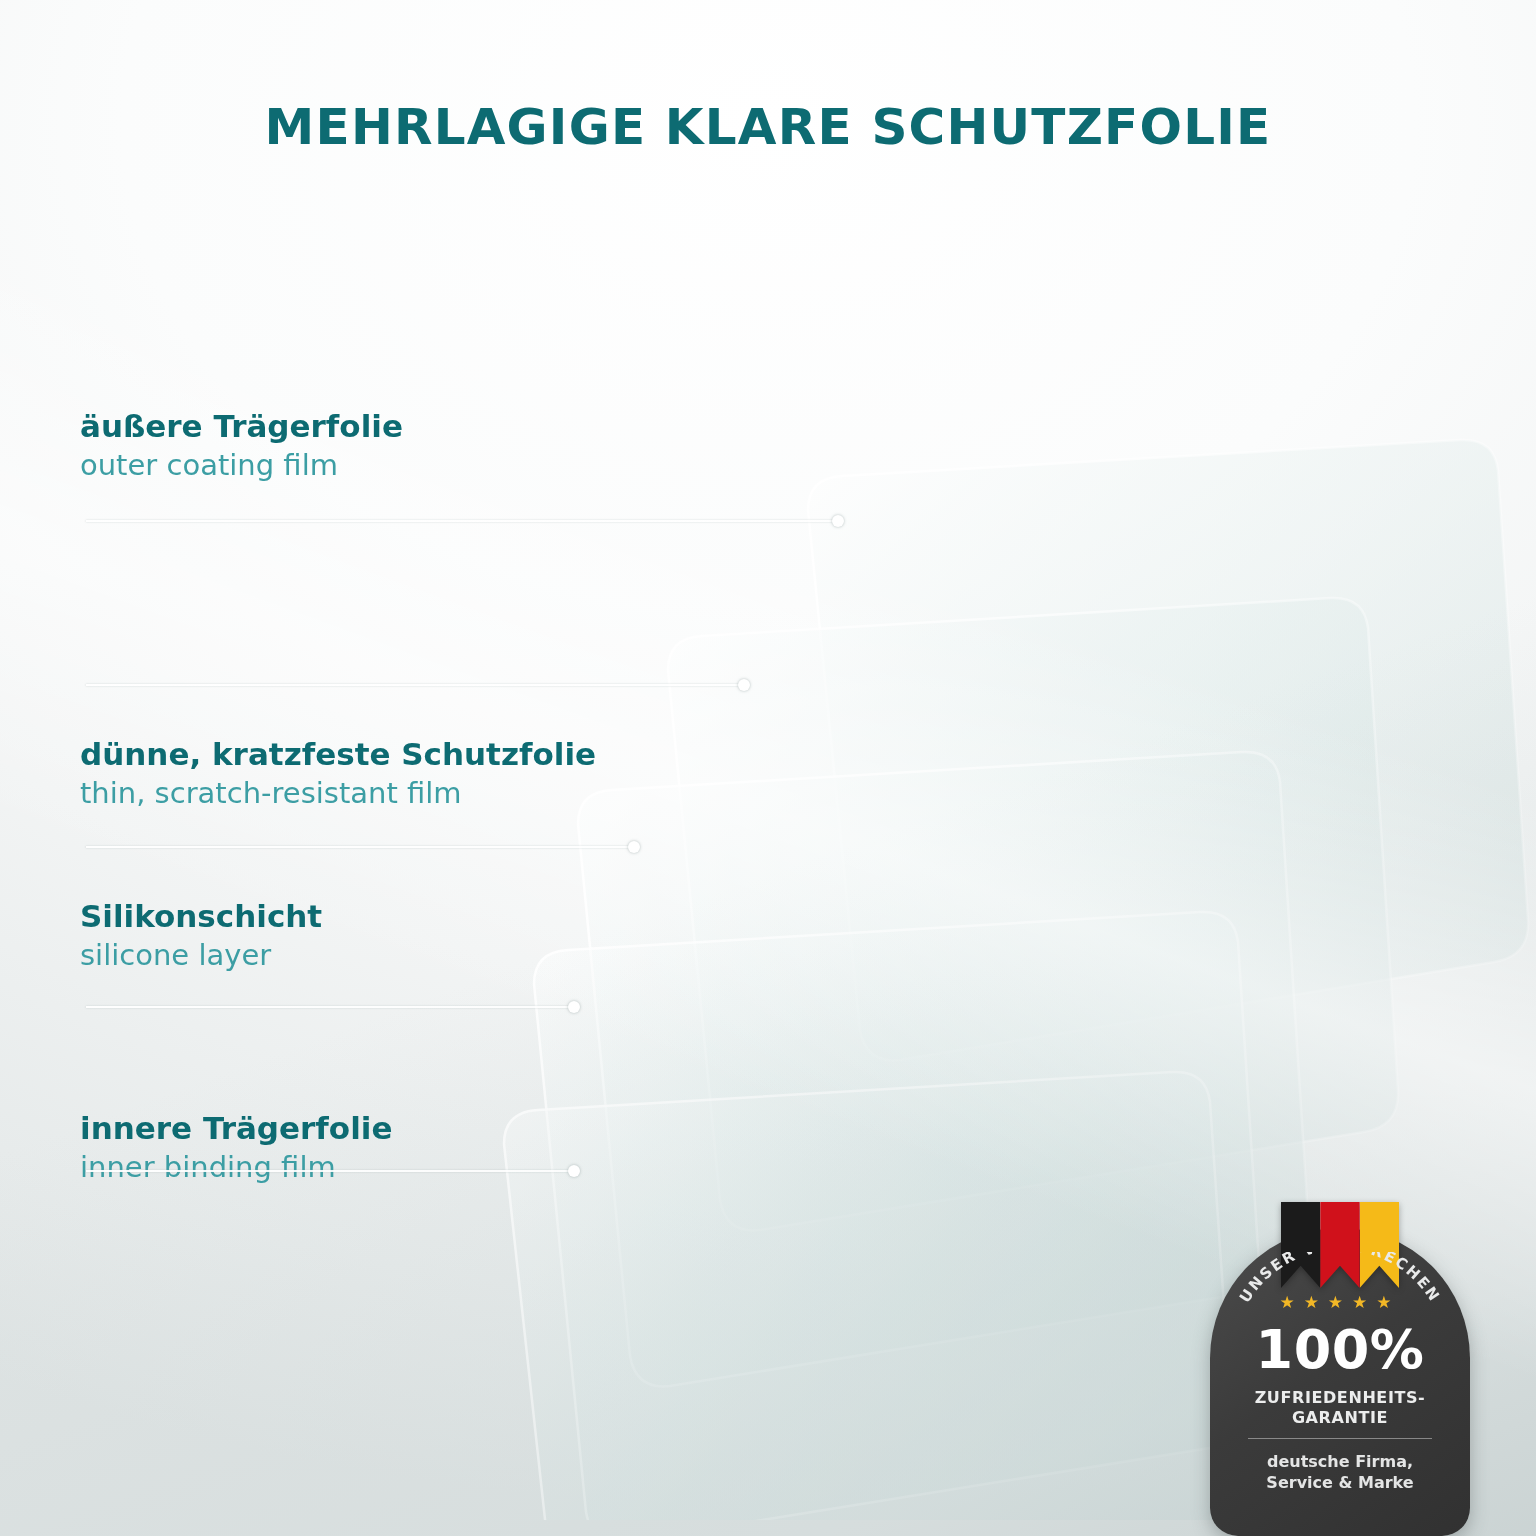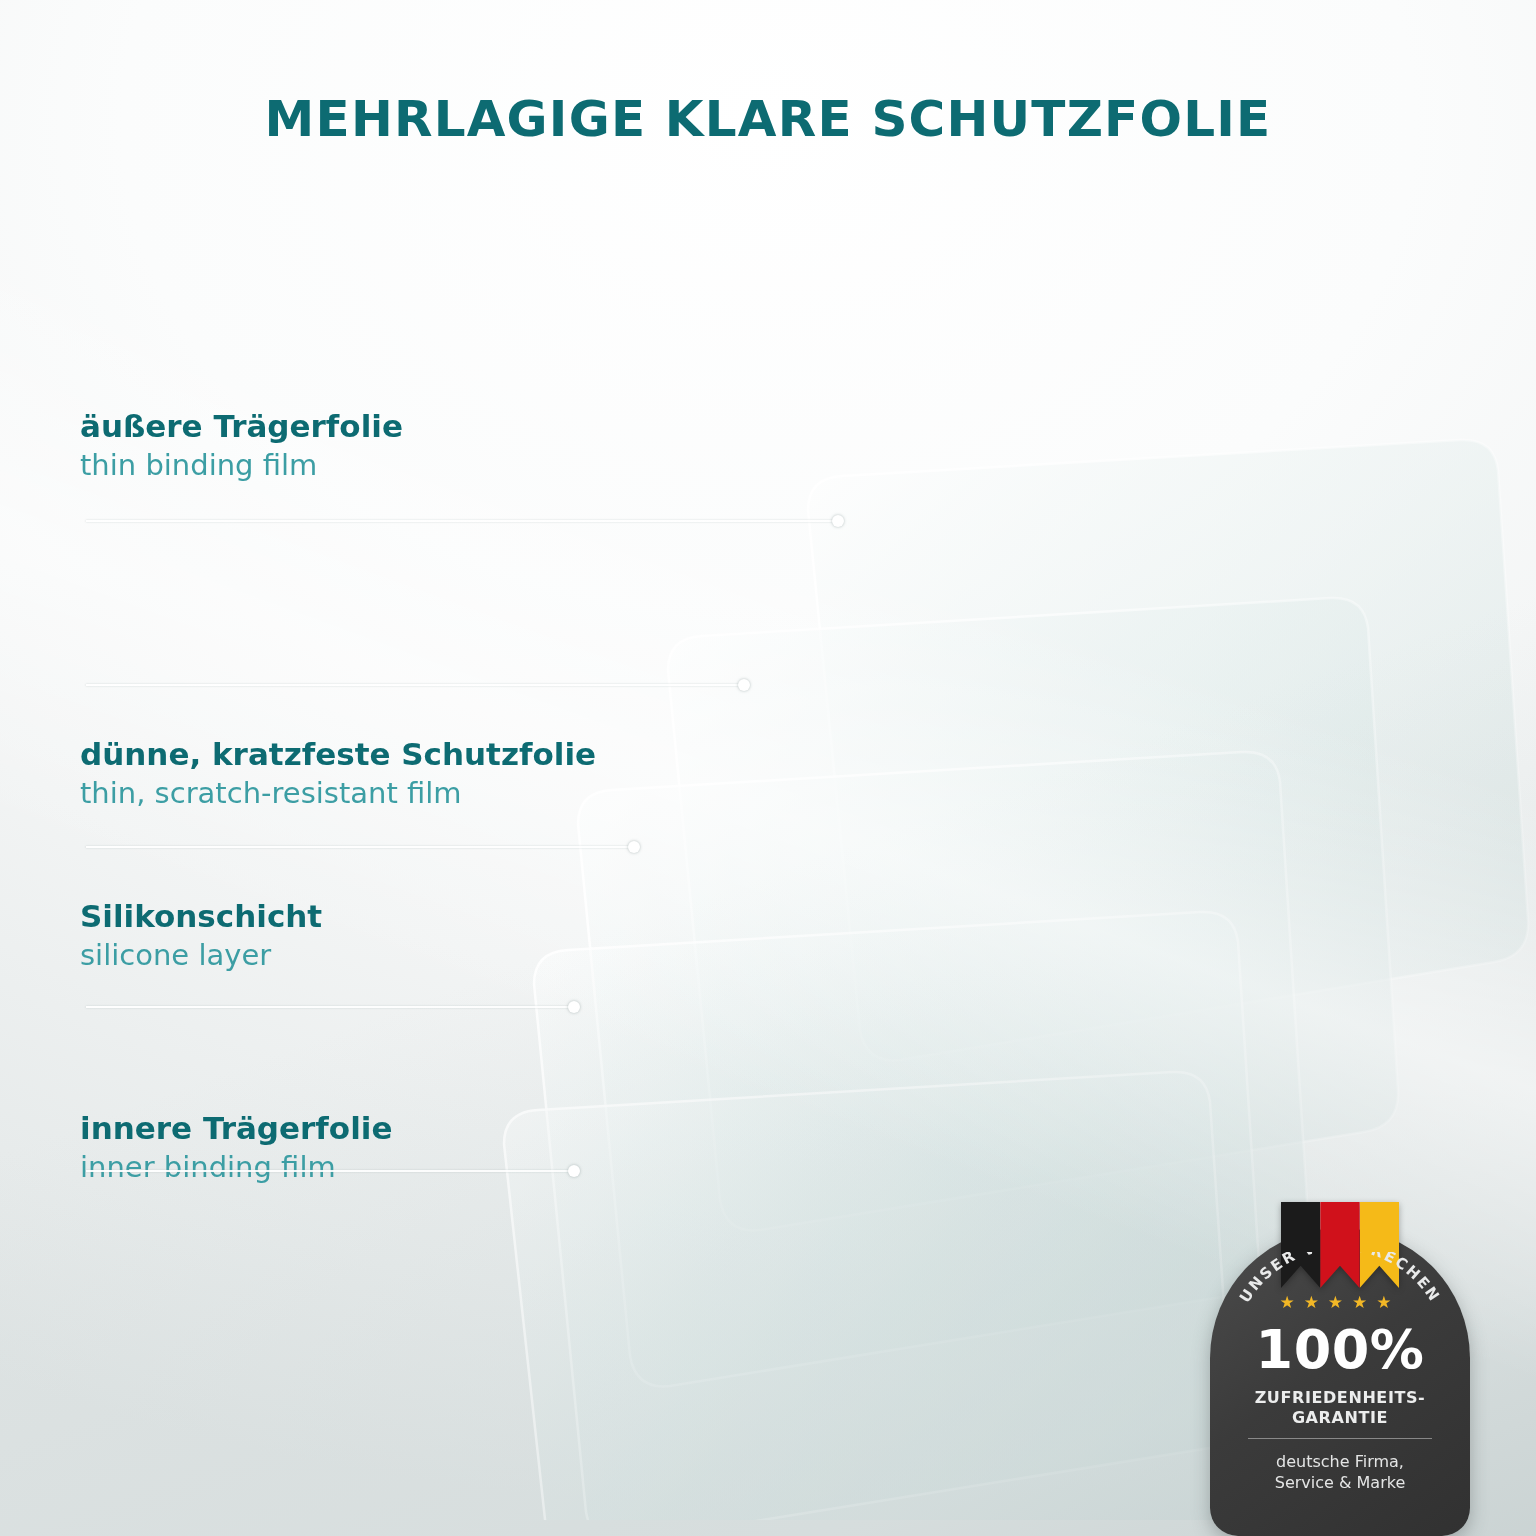--- a/index.html
+++ b/index.html
@@ -40,21 +40,21 @@
     left: 0;
     width: 100%;
     text-align: center;
   }
   .title-de {
     font-size: 50px;
     letter-spacing: 1.2px;
     font-weight: 700;
     color: #0d6b72;
     line-height: 1.08;
-    margin: 4px;
+    margin: 12px;
     white-space: nowrap;
   }
   .title-en {
     font-size: 42px;
     letter-spacing: 2.6px;
     font-weight: 400;
     color: #2e9aa0;
     line-height: 1.25;
     margin: 6px 0 0 0;
     white-space: nowrap;
@@ -226,21 +226,21 @@
     z-index: 4;
   }
   .seal-foot {
     position: absolute;
     left: 0;
     top: 246px;
     width: 260px;
     text-align: center;
     color: #e4e5e5;
     font-size: 16px;
-    font-weight: 400;
+    font-weight: 700;
     line-height: 1.3;
     z-index: 4;
   }
 </style>
 </head>
 <body>
 
 <div class="stage">
 
   <div class="films">
@@ -302,21 +302,21 @@
   <div class="sheen"></div>
 
   <div class="title-block">
     <h1 class="title-de">MEHRLAGIGE KLARE SCHUTZFOLIE</h1>
   </div>
 
   <div class="labels">
 
     <div class="label lbl1">
       <div class="de">äußere Trägerfolie</div>
-      <div class="en">thin binding film</div>
+      <div class="en">outer coating film</div>
     </div>
     <div class="leader ld1">
         <span class="dot"></span>
       </div>
 
     <div class="leader ld2">
         <span class="dot"></span>
       </div>
 
     <div class="label lbl3">

